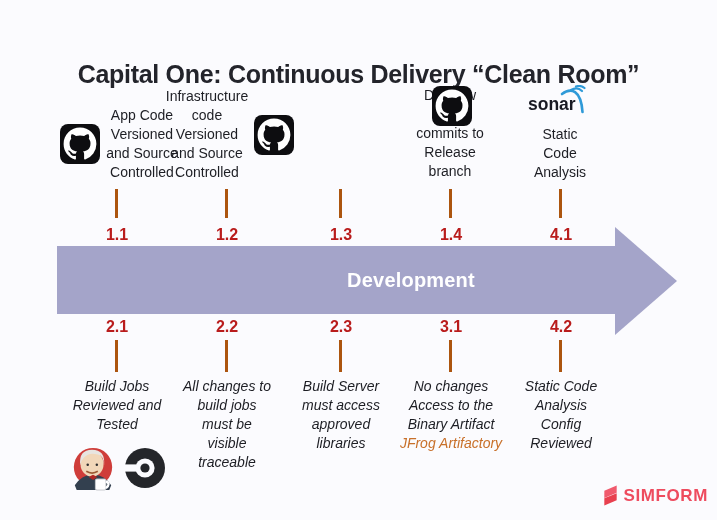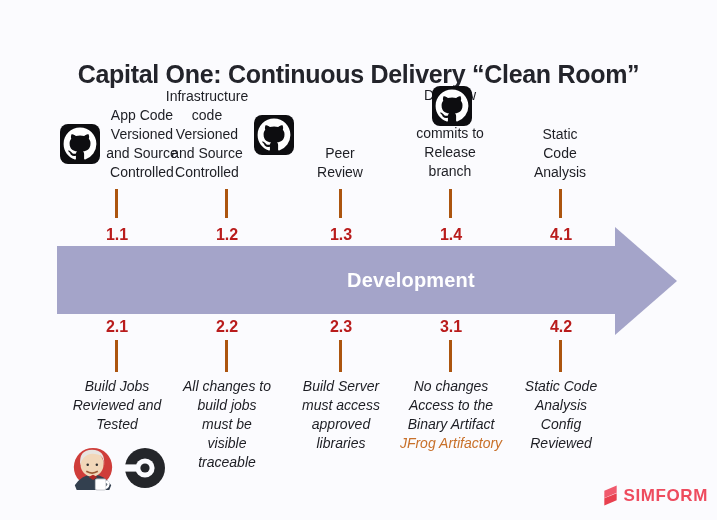--- a/index.html
+++ b/index.html
@@ -98,44 +98,48 @@
         <svg viewBox="0 0 16 16">
             <rect width="16" height="16" rx="3.2" fill="#0d0d10"></rect>
             <g transform="translate(1.44,1.44) scale(0.82)">
               <path fill="#ffffff" d="M8 0C3.58 0 0 3.58 0 8c0 3.54 2.29 6.53 5.47 7.59.4.07.55-.17.55-.38 0-.19-.01-.82-.01-1.49-2.01.37-2.53-.49-2.69-.94-.09-.23-.48-.94-.82-1.13-.28-.15-.68-.52-.01-.53.63-.01 1.08.58 1.23.82.72 1.21 1.87.87 2.33.66.07-.52.28-.87.51-1.07-1.78-.2-3.64-.89-3.64-3.95 0-.87.31-1.59.82-2.15-.08-.2-.36-1.02.08-2.12 0 0 .67-.21 2.2.82.64-.18 1.32-.27 2-.27s1.36.09 2 .27c1.53-1.04 2.2-.82 2.2-.82.44 1.1.16 1.92.08 2.12.51.56.82 1.27.82 2.15 0 3.07-1.87 3.75-3.65 3.95.29.25.54.73.54 1.48 0 1.07-.01 1.93-.01 2.2 0 .21.15.46.55.38A8.01 8.01 0 0 0 16 8c0-4.42-3.58-8-8-8z"></path>
             </g>
           </svg>
       </span>
     </div>
   </div>
 
-  <div class="top-col" style="left:340px">
-    <div class="step-text">Peer
-Review</div>
-  </div>
 
   <div class="top-col" style="left:450px">
     <div class="col-disallow">
       <span class="gh gh-float">
         <svg width="36" height="36" viewBox="0 0 16 16">
             <rect width="16" height="16" rx="3.2" fill="#0d0d10"></rect>
             <g transform="translate(1.44,1.44) scale(0.82)">
               <path fill="#ffffff" d="M8 0C3.58 0 0 3.58 0 8c0 3.54 2.29 6.53 5.47 7.59.4.07.55-.17.55-.38 0-.19-.01-.82-.01-1.49-2.01.37-2.53-.49-2.69-.94-.09-.23-.48-.94-.82-1.13-.28-.15-.68-.52-.01-.53.63-.01 1.08.58 1.23.82.72 1.21 1.87.87 2.33.66.07-.52.28-.87.51-1.07-1.78-.2-3.64-.89-3.64-3.95 0-.87.31-1.59.82-2.15-.08-.2-.36-1.02.08-2.12 0 0 .67-.21 2.2.82.64-.18 1.32-.27 2-.27s1.36.09 2 .27c1.53-1.04 2.2-.82 2.2-.82.44 1.1.16 1.92.08 2.12.51.56.82 1.27.82 2.15 0 3.07-1.87 3.75-3.65 3.95.29.25.54.73.54 1.48 0 1.07-.01 1.93-.01 2.2 0 .21.15.46.55.38A8.01 8.01 0 0 0 16 8c0-4.42-3.58-8-8-8z"></path>
             </g>
           </svg>
       </span>
       <div class="step-text">Disallow
 direct
 commits to
 Release
 branch</div>
     </div>
   </div>
 
   <div class="top-col" style="left:560px">
+    <div class="sonar">
+      <svg width="72" height="32" viewBox="0 0 72 32">
+        <text x="4" y="25" font-family="Liberation Sans, sans-serif" font-size="17.5" font-weight="bold" fill="#191a23">sonar</text>
+        <path d="M38 9 C47 2 57 5 58.5 27" stroke="#2f9ad8" stroke-width="2.6" fill="none" stroke-linecap="round"></path>
+        <path d="M47 5 C51 2.5 55 3 58 6" stroke="#2f9ad8" stroke-width="2.2" fill="none" stroke-linecap="round"></path>
+        <path d="M52 1.6 C55 0.4 58 1 60.5 3" stroke="#2f9ad8" stroke-width="2.2" fill="none" stroke-linecap="round"></path>
+      </svg>
+    </div>
     <div class="step-text">Static
 Code
 Analysis</div>
   </div>
 
   <div class="tick tick-top" style="left:115px"></div>
   <div class="tick tick-top" style="left:225px"></div>
   <div class="tick tick-top" style="left:339px"></div>
   <div class="tick tick-top" style="left:449px"></div>
   <div class="tick tick-top" style="left:559px"></div>

